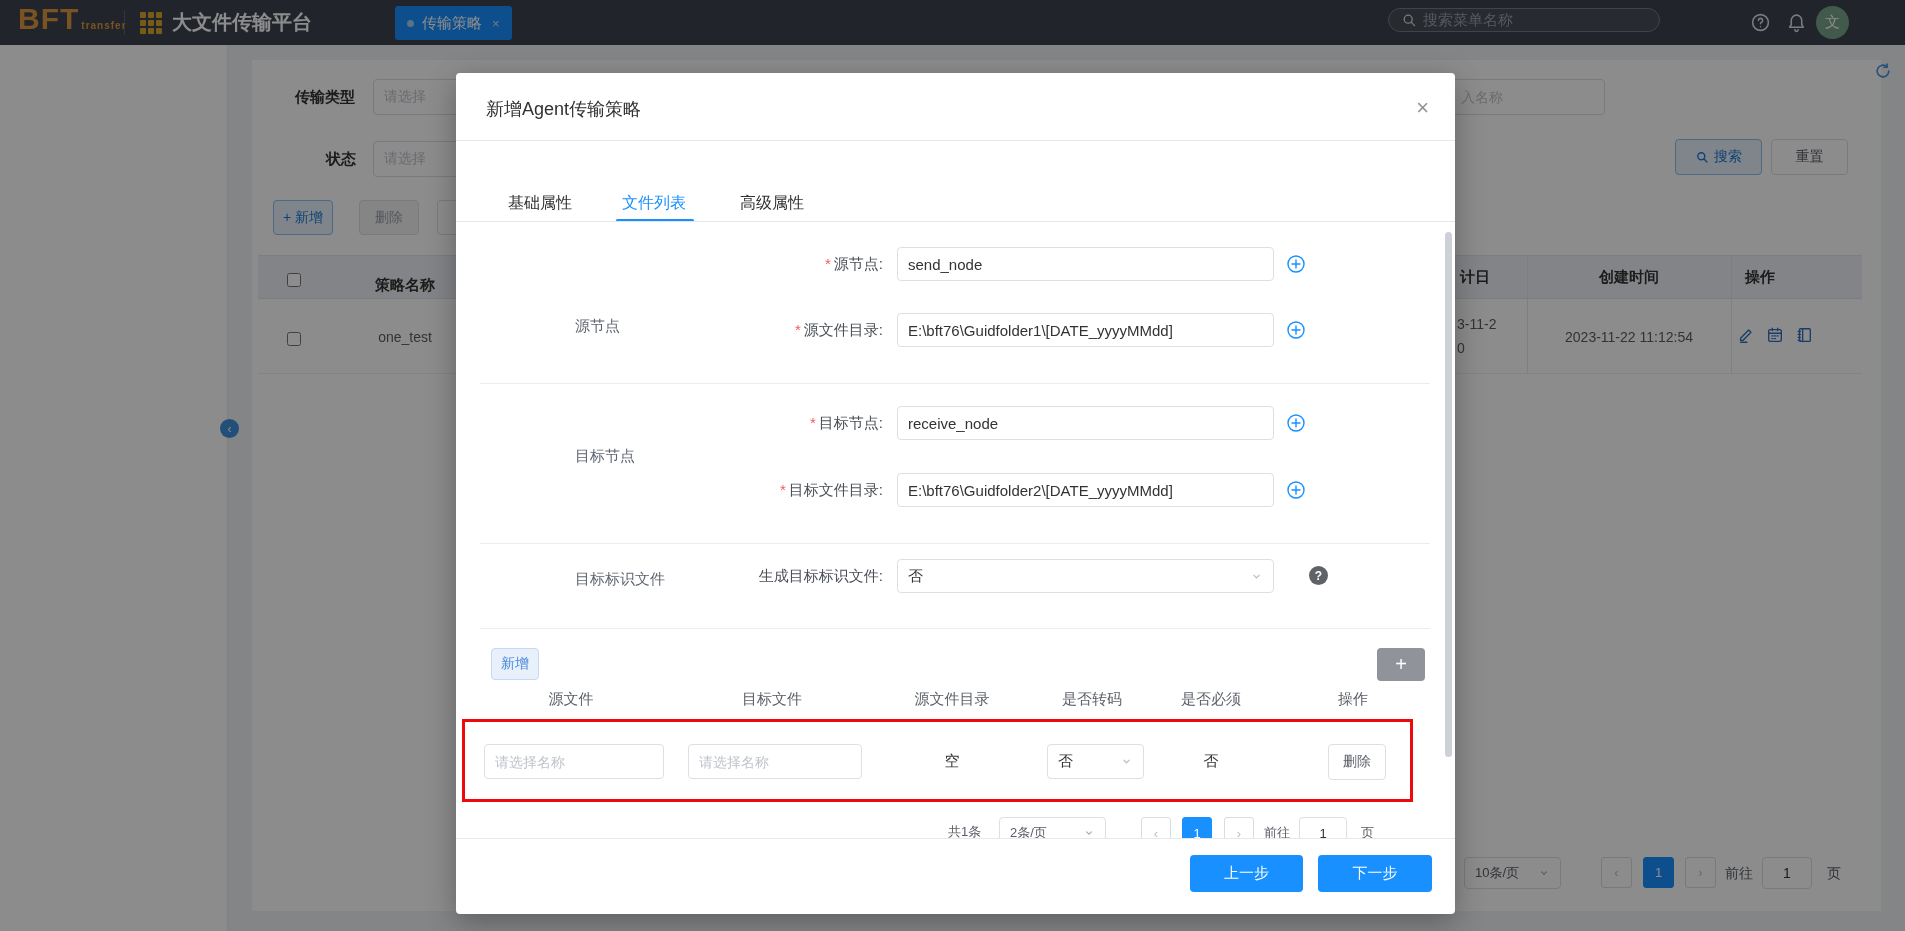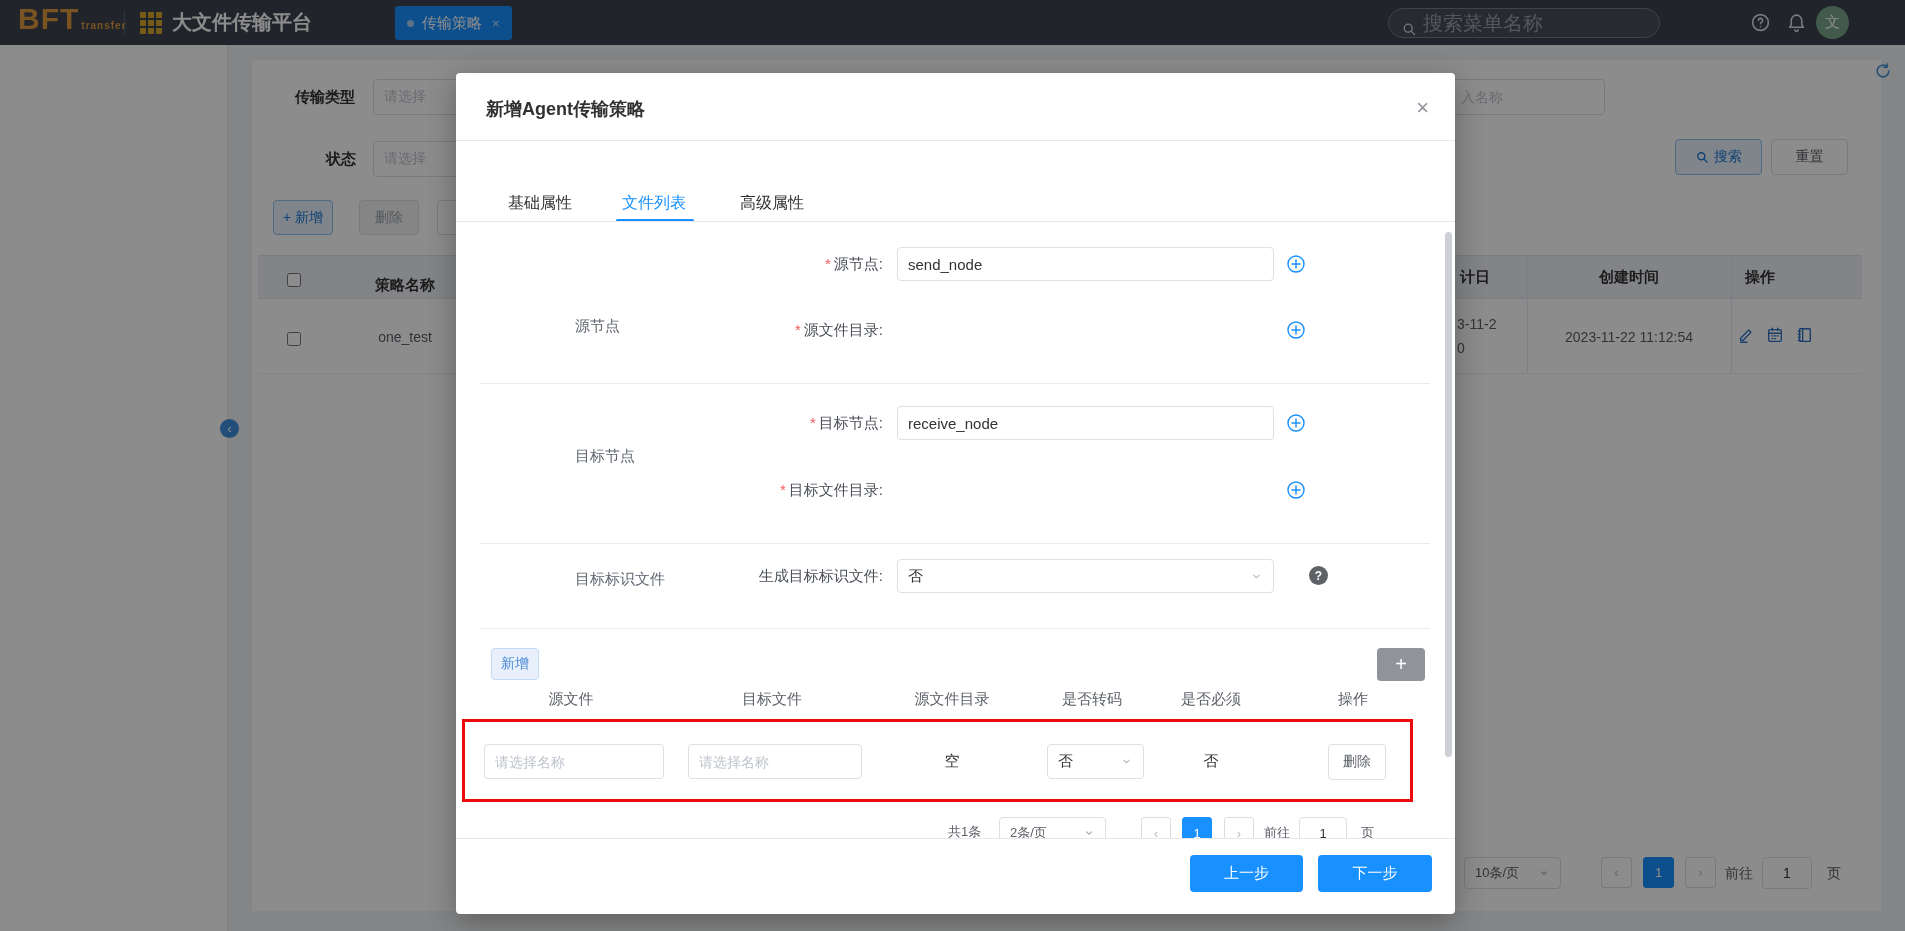--- a/index.html
+++ b/index.html
@@ -10,21 +10,21 @@
   .hdr{left:0;top:0;width:1905px;height:45px;background:#3c434d;z-index:1;}
   .logo{left:18px;top:2px;font-weight:800;font-size:30px;color:#dc9a3e;letter-spacing:1px;}
   .logo-sub{font-size:10px;font-weight:700;margin-left:2px;}
   .hdr-div{left:124px;top:10px;width:1px;height:25px;background:#5b626c;}
   .grid-ico{left:140px;top:12px;width:22px;height:22px;display:grid;grid-template-columns:repeat(3,6px);grid-template-rows:repeat(3,6px);gap:2px;}
   .grid-ico i{background:#d9a62e;border-radius:1px;}
   .app-title{left:172px;top:9px;font-size:20px;font-weight:700;color:#fff;}
   .hdr-tab{left:395px;top:6px;height:34px;background:#1890ff;border-radius:3px;display:flex;align-items:center;padding:0 12px;color:#fff;font-size:15px;}
   .tab-dot{width:7px;height:7px;border-radius:50%;background:#a7d0f7;margin-right:8px;}
   .tab-x{margin-left:10px;color:#cfe0f3;font-size:13px;}
-  .search-pill{left:1388px;top:8px;width:272px;height:30px;border:1px solid #767d87;border-radius:15px;display:flex;align-items:flex-end;padding:0 12px;color:#9aa1aa;font-size:20px;background:rgba(255,255,255,0.06);}
+  .search-pill{left:1388px;top:8px;width:272px;height:24px;border:1px solid #767d87;border-radius:15px;display:flex;align-items:center;padding:0 12px;color:#9aa1aa;font-size:15px;background:rgba(255,255,255,0.06);}
   .hico{color:#dde1e7;}
   .avatar{left:1816px;top:6px;width:33px;height:33px;border-radius:50%;background:#79a58b;color:#fff;font-size:15px;display:flex;align-items:center;justify-content:center;}
   
   .sidebar{left:0;top:45px;width:228px;height:886px;background:#fff;border-right:1px solid #e6e9ee;z-index:1;}
   .s-item{left:0;width:228px;height:44px;display:flex;align-items:center;padding-left:34px;font-size:16px;color:#2f3338;}
   .s-ico{width:20px;height:20px;margin-right:13px;color:#666d78;flex:none;display:flex;align-items:center;}
   .s-chev{position:absolute;right:22px;color:#8a9099;display:flex;}
   .s-sub{padding-left:50px;}
   .s-dot{width:6px;height:6px;border-radius:50%;background:#c3c7cd;margin-right:10px;flex:none;}
   .s-active{left:18px;width:192px;border-radius:6px;background:#e9f3fd;color:#1890ff;padding-left:32px;}
@@ -45,21 +45,21 @@
   .btn-prim{background:#1890ff;color:#fff;font-size:15px;}
   .thead-bg{background:#edf1f6;border-top:1px solid #e0e5ec;border-bottom:1px solid #e0e5ec;}
   .th{font-size:15px;font-weight:700;color:#333;}
   .td{font-size:14px;color:#5a5e66;}
   .vline{width:1px;background:#e3e8ef;}
   .pgbox{border:1px solid #d9dce3;border-radius:3px;background:#fff;display:flex;align-items:center;justify-content:center;color:#5a5e66;font-size:13px;}
   .pgcur{background:#1890ff;border-color:#1890ff;color:#fff;}
   
   .mask{left:0;top:0;width:1905px;height:931px;background:rgba(0,0,0,0.45);z-index:5;}
   .modal{left:456px;top:73px;width:999px;height:841px;background:#fff;border-radius:4px;box-shadow:0 8px 30px rgba(0,0,0,0.3);z-index:10;}
-  .m-title{left:30px;top:24px;font-size:18px;font-weight:700;color:#303133;}
+  .m-title{left:30px;top:24px;font-size:18px;font-weight:400;color:#303133;}
   .m-close{right:26px;top:22px;font-size:22px;color:#909399;cursor:pointer;}
   .m-hdiv{left:0;top:67px;width:999px;height:1px;background:#e8e8e8;}
   .m-tabs-line{left:0;top:148px;width:999px;height:1px;background:#e4e7ed;}
   .m-tab{top:120px;height:28px;font-size:16px;color:#303133;display:flex;align-items:flex-start;}
   .m-tab.on{color:#1890ff;}
   .m-underline{top:146px;height:3px;background:#1890ff;border-radius:2px;}
   .m-scroll{left:0;top:149px;width:999px;height:616px;overflow:hidden;}
   .m-sbar{right:3px;top:10px;width:7px;height:525px;background:#cdd0d6;border-radius:4px;}
   .f-label{font-size:15px;color:#4a4f57;text-align:right;line-height:34px;}
   .req{color:#f45b5b;margin-right:3px;}
@@ -353,38 +353,40 @@
       <div class="abs g-label" style="left:119px;top:95px;">源节点</div>
       <div class="abs f-label" style="left:250px;top:25px;width:177px;"><span class="req">*</span><span>源节点:</span></div>
       <input class="abs inp m-inp" style="left: 441px; top: 25px;" value="send_node">
       <span class="abs pluso" style="left:830px;top:32px;">
           <svg width="20" height="20" viewBox="0 0 20 20" fill="none" stroke="currentColor" stroke-width="1.4" stroke-linecap="round">
             <circle cx="10" cy="10" r="8"></circle>
             <path d="M10 6v8M6 10h8"></path>
           </svg>
         </span>
       <div class="abs f-label" style="left:250px;top:91px;width:177px;"><span class="req">*</span><span>源文件目录:</span></div>
+      <input class="abs inp m-inp" style="left: 441px; top: 91px;" value="E:\bft76\Guidfolder1\[DATE_yyyyMMdd]">
       <span class="abs pluso" style="left:830px;top:98px;">
           <svg width="20" height="20" viewBox="0 0 20 20" fill="none" stroke="currentColor" stroke-width="1.4" stroke-linecap="round">
             <circle cx="10" cy="10" r="8"></circle>
             <path d="M10 6v8M6 10h8"></path>
           </svg>
         </span>
       <div class="abs m-div" style="top:161px;"></div>
 
       <div class="abs g-label" style="left:119px;top:225px;">目标节点</div>
       <div class="abs f-label" style="left:250px;top:184px;width:177px;"><span class="req">*</span><span>目标节点:</span></div>
       <input class="abs inp m-inp" style="left: 441px; top: 184px;" value="receive_node">
       <span class="abs pluso" style="left:830px;top:191px;">
           <svg width="20" height="20" viewBox="0 0 20 20" fill="none" stroke="currentColor" stroke-width="1.4" stroke-linecap="round">
             <circle cx="10" cy="10" r="8"></circle>
             <path d="M10 6v8M6 10h8"></path>
           </svg>
         </span>
       <div class="abs f-label" style="left:250px;top:251px;width:177px;"><span class="req">*</span><span>目标文件目录:</span></div>
+      <input class="abs inp m-inp" style="left: 441px; top: 251px;" value="E:\bft76\Guidfolder2\[DATE_yyyyMMdd]">
       <span class="abs pluso" style="left:830px;top:258px;">
           <svg width="20" height="20" viewBox="0 0 20 20" fill="none" stroke="currentColor" stroke-width="1.4" stroke-linecap="round">
             <circle cx="10" cy="10" r="8"></circle>
             <path d="M10 6v8M6 10h8"></path>
           </svg>
         </span>
       <div class="abs m-div" style="top:321px;"></div>
 
       <div class="abs g-label" style="left:119px;top:348px;">目标标识文件</div>
       <div class="abs f-label" style="left:250px;top:337px;width:177px;"><span>生成目标标识文件:</span></div>

